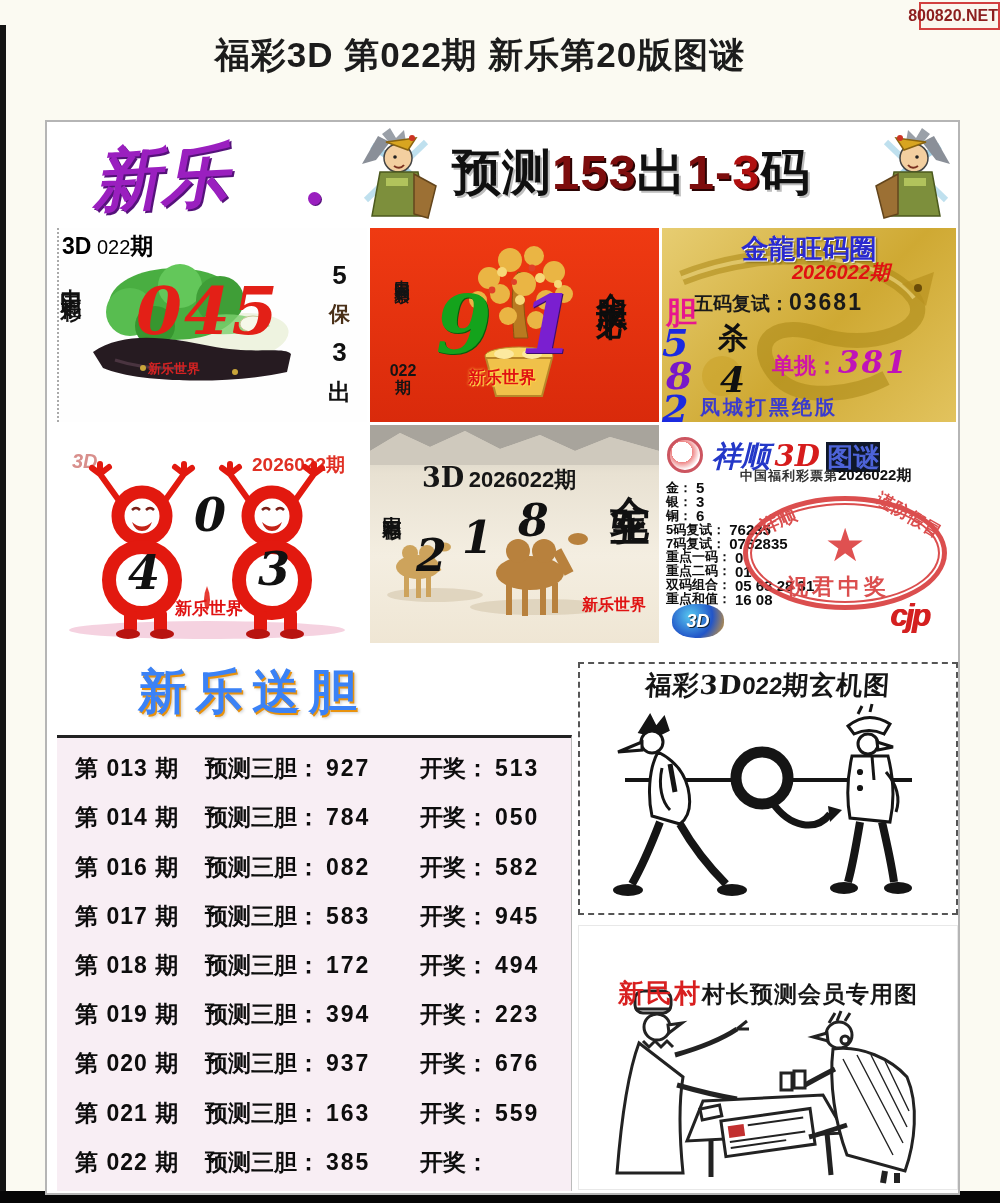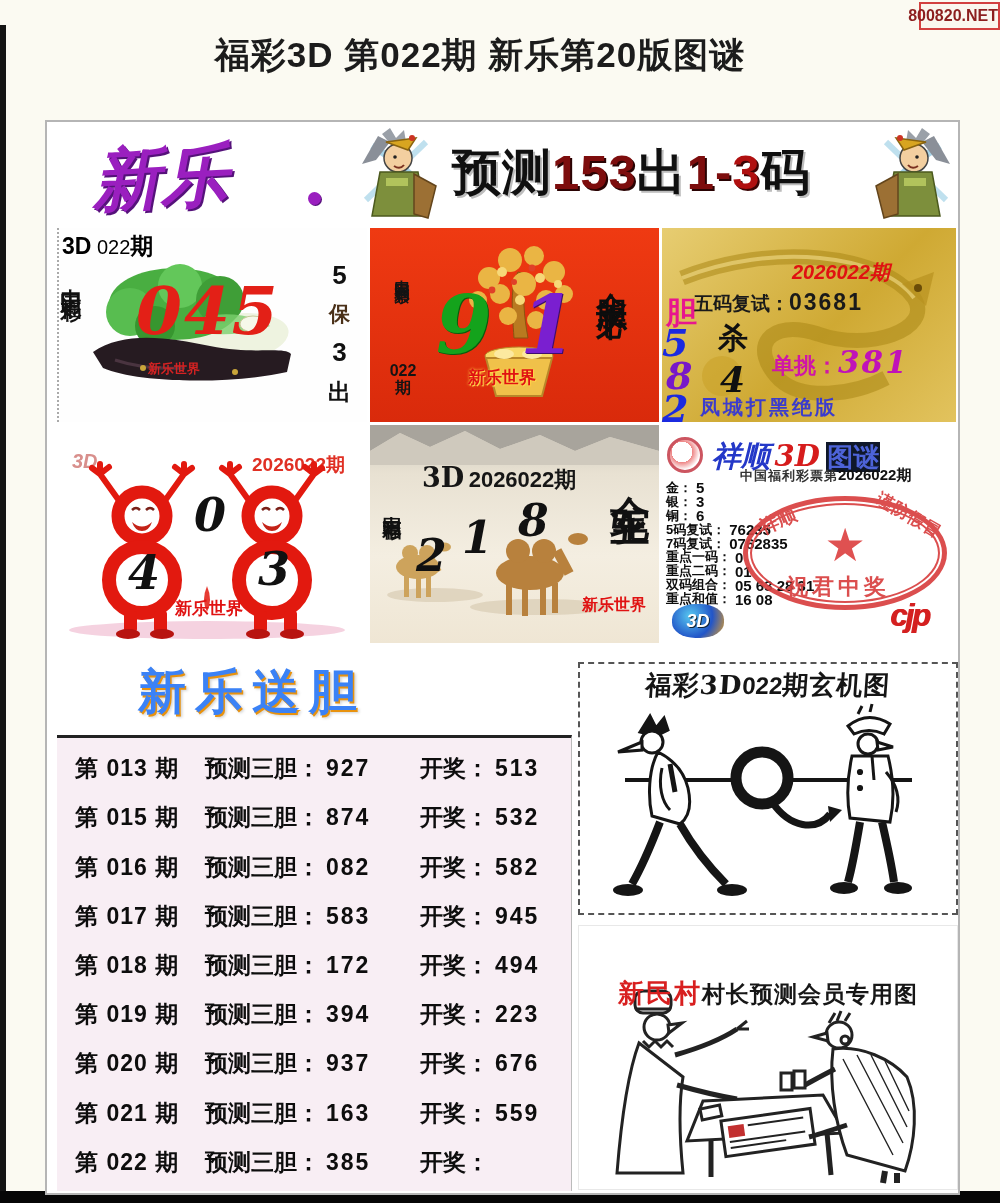--- a/index.html
+++ b/index.html
@@ -259,20 +259,21 @@
 
   <div id="panel-dragon" class="abs">
     <svg width="294" height="194" viewBox="0 0 294 194" style="position:absolute;left:0;top:0;">
       <path d="M20,50 C110,14 220,26 252,70 C272,102 206,124 156,106 C106,90 86,120 118,152 C140,172 190,168 224,150" fill="none" stroke="#a98616" stroke-width="15" opacity=".55"></path>
       <path d="M20,50 C110,14 220,26 252,70" fill="none" stroke="#f4dd8a" stroke-width="4" opacity=".6"></path>
       <circle cx="60" cy="148" r="20" fill="#c9a22a" opacity=".6"></circle>
       <polygon points="240,56 272,44 264,78" fill="#b89220" opacity=".7"></polygon>
       <circle cx="256" cy="60" r="4" fill="#6a4c08"></circle>
     </svg>
   </div>
+  <div id="drg-title" class="abs">金龍旺码圈</div>
   <div id="drg-issue" class="abs">2026022期</div>
   <div id="drg-combo" class="abs">
     <span>五码复试：</span><span class="v">03681</span>
   </div>
   <div id="drg-dan" class="abs serif">胆</div>
   <div id="drg-d0" class="abs hand drg-dig">5</div>
   <div id="drg-d1" class="abs hand drg-dig">8</div>
   <div id="drg-d2" class="abs hand drg-dig">2</div>
   <div id="drg-kill" class="abs">杀</div>
   <div id="drg-kill-d" class="abs hand">4</div>
@@ -427,23 +428,23 @@
   <div id="xs-cjp" class="abs">cjp</div>
 
   <div id="dan-title" class="abs">新乐送胆</div>
   <div id="dan-table" class="abs">
     <div class="trow">
         <span class="c1">第 013 期</span>
         <span class="c2"><span>预测三胆：</span><span class="val">927</span></span>
         <span class="c3"><span>开奖：</span><span class="val">513</span></span>
       </div>
     <div class="trow">
-        <span class="c1">第 015 期</span>
-        <span class="c2"><span>预测三胆：</span><span class="val">874</span></span>
-        <span class="c3"><span>开奖：</span><span class="val">532</span></span>
+        <span class="c1">第 014 期</span>
+        <span class="c2"><span>预测三胆：</span><span class="val">784</span></span>
+        <span class="c3"><span>开奖：</span><span class="val">050</span></span>
       </div>
     <div class="trow">
         <span class="c1">第 016 期</span>
         <span class="c2"><span>预测三胆：</span><span class="val">082</span></span>
         <span class="c3"><span>开奖：</span><span class="val">582</span></span>
       </div>
     <div class="trow">
         <span class="c1">第 017 期</span>
         <span class="c2"><span>预测三胆：</span><span class="val">583</span></span>
         <span class="c3"><span>开奖：</span><span class="val">945</span></span>

